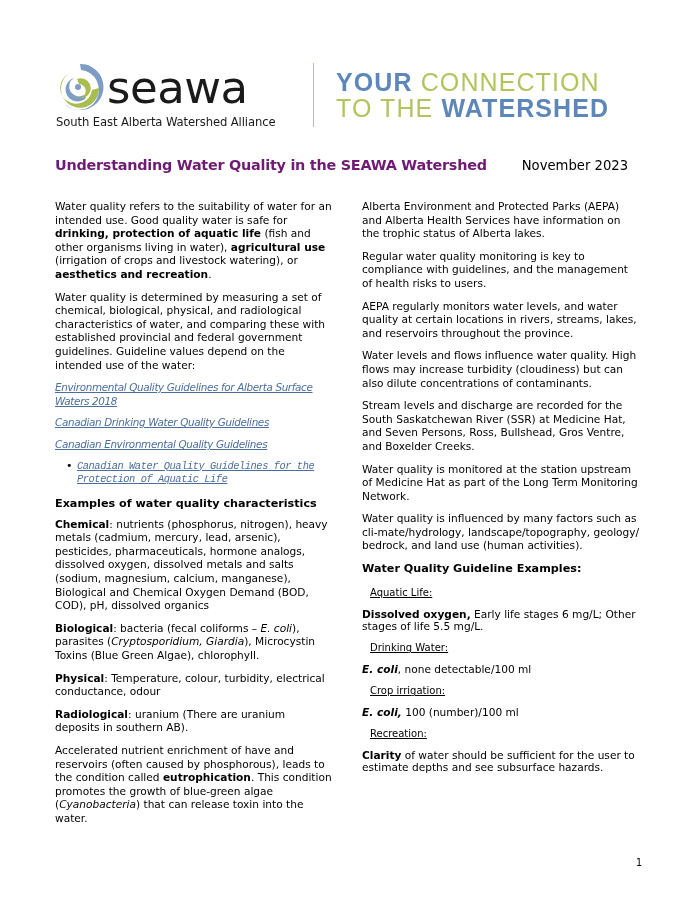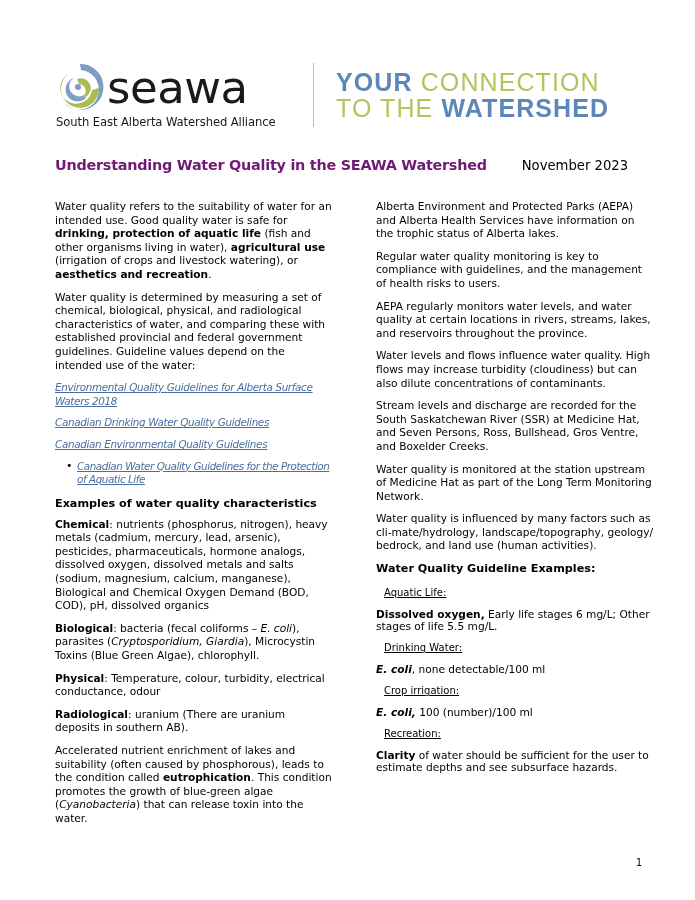--- a/index.html
+++ b/index.html
@@ -119,21 +119,21 @@
     white-space: nowrap;
   }
 
   
   .columns {
     position: absolute;
     left: 55px;
     top: 200px;
     width: 585px;
     display: flex;
-    gap: 14px;
+    gap: 0;
   }
   .col {
     width: 278px;
     flex: 0 0 278px;
   }
   .col-right { margin-left: 29px; }
 
   p.body, .body {
     font-family: "DejaVu Sans", sans-serif;
     font-size: 10.6px;
@@ -185,21 +185,21 @@
     margin-bottom: 4px;
   }
   ul.sub-links li::before {
     content: "\2022";
     position: absolute;
     left: -11px;
     top: -1px;
     color: #000;
     font-size: 11px;
   }
-  ul.sub-links .doc-link { margin-bottom: 0; letter-spacing: -0.45px; }
+  ul.sub-links .doc-link { margin-bottom: 0; letter-spacing: -0.45px; font-family: Liberation Mono, monospace; }
 
   
   .sub-label {
     font-family: "DejaVu Sans", sans-serif;
     font-size: 10px;
     line-height: 13.6px;
     text-decoration: underline;
     margin: 0 0 8px 8px;
     color: #000;
   }
@@ -285,21 +285,21 @@
       <h3 class="section-head">Examples of water quality characteristics</h3>
 
       <p class="body"><b>Chemical</b><span>: nutrients (phosphorus, nitrogen), heavy metals (cadmium, mercury, lead, arsenic), pesticides, pharmaceuticals, hormone analogs, dissolved oxygen, dissolved metals and salts (sodium, magnesium, calcium, manganese), Biological and Chemical Oxygen Demand (BOD, COD), pH, dissolved organics</span></p>
 
       <p class="body"><b>Biological</b><span>: bacteria (fecal coliforms – </span><i>E. coli</i><span>), parasites (</span><i>Cryptosporidium, Giardia</i><span>), Microcystin Toxins (Blue Green Algae), chlorophyll.</span></p>
 
       <p class="body"><b>Physical</b><span>: Temperature, colour, turbidity, electrical conductance, odour</span></p>
 
       <p class="body"><b>Radiological</b><span>: uranium (There are uranium deposits in southern AB).</span></p>
 
-      <p class="body"><span>Accelerated nutrient enrichment of lakes and suitability (often caused by phosphorous), leads to the condition called </span><b>eutrophication</b><span>. This condition promotes the growth of blue-green algae (</span><i>Cyanobacteria</i><span>) that can release toxin into the water.</span></p>
+      <p class="body"><span>Accelerated nutrient enrichment of have and reservoirs (often caused by phosphorous), leads to the condition called </span><b>eutrophication</b><span>. This condition promotes the growth of blue-green algae (</span><i>Cyanobacteria</i><span>) that can release toxin into the water.</span></p>
 
     </div>
 
     <div class="col col-right">
 
       <p class="body">Alberta Environment and Protected Parks (AEPA) and Alberta Health Services have information on the trophic status of Alberta lakes.</p>
       <p class="body">Regular water quality monitoring is key to compliance with guidelines, and the management of health risks to users.</p>
       <p class="body">AEPA regularly monitors water levels, and water quality at certain locations in rivers, streams, lakes, and reservoirs throughout the province.</p>
       <p class="body">Water levels and flows influence water quality. High flows may increase turbidity (cloudiness) but can also dilute concentrations of contaminants.</p>
       <p class="body">Stream levels and discharge are recorded for the South Saskatchewan River (SSR) at Medicine Hat, and Seven Persons, Ross, Bullshead, Gros Ventre, and Boxelder Creeks.</p>

